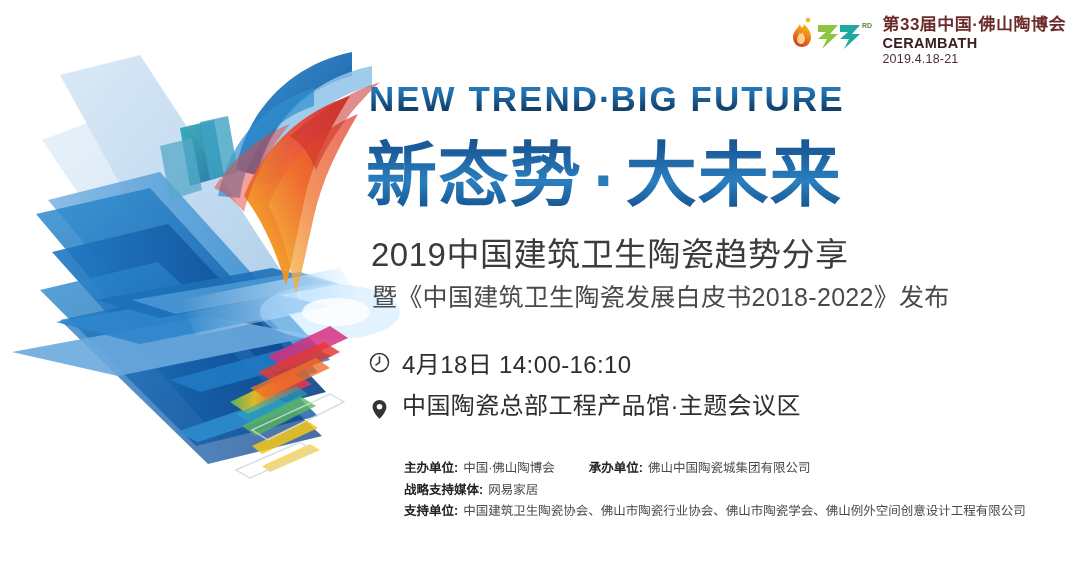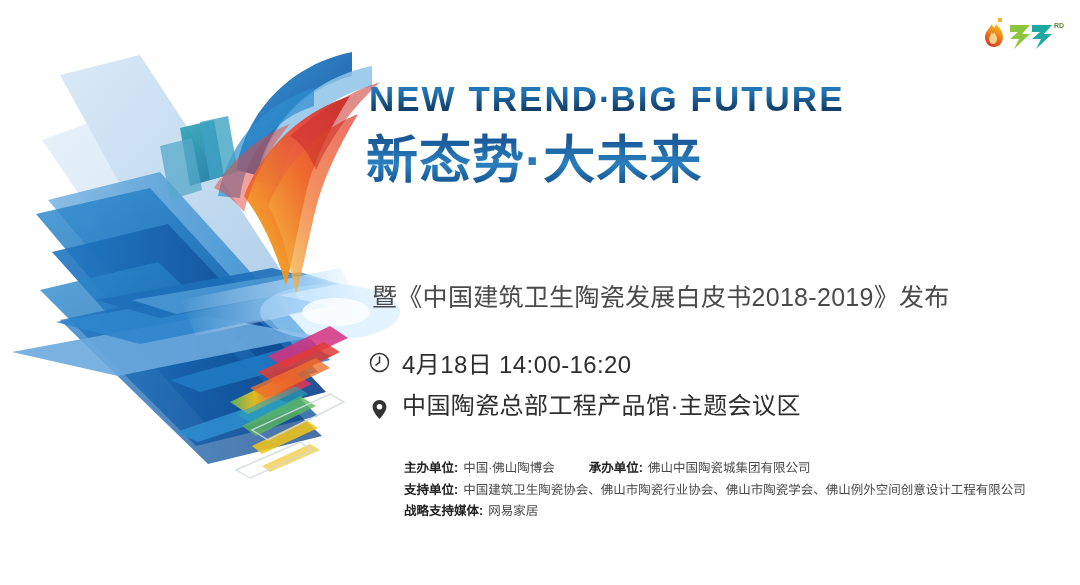--- a/index.html
+++ b/index.html
@@ -92,25 +92,25 @@
     background-clip: text;
     color: transparent;
     -webkit-text-fill-color: transparent;
   }
   .headline-en .dot-sep { letter-spacing: 0; }
 
   .headline-cn {
     position: absolute;
     left: 0px;
     top: 118px;
-    font-size: 52px;
+    font-size: 71px;
     font-weight: 900;
     letter-spacing: 1px;
     white-space: nowrap;
-    font-family: Liberation Sans, sans-serif;
+    font-family: Liberation Mono, monospace;
     background: linear-gradient(180deg, #1a4e85 0%, #1b5b99 30%, #2a7fbf 62%, #15548f 88%, #0e3a66 100%);
     -webkit-background-clip: text;
     background-clip: text;
     color: transparent;
     -webkit-text-fill-color: transparent;
     filter: drop-shadow(0 1px 0 rgba(255,255,255,.9));
   }
 
   .subtitle-1 {
     position: absolute;
@@ -296,61 +296,67 @@
       <path d="M16,8 C20,12 23,16 23,21 C23,27 19,31 14,31 C9,31 5,27 5,21 C5,16 9,13 12,8 C13,12 15,13 16,8 Z" fill="url(#flameG)"></path>
       <path d="M14,16 C16,19 17,21 17,23 C17,26 15,28 13,28 C11,28 9,26 9,23 C9,21 11,19 12,16 C12.5,18.5 13.5,19 14,16 Z" fill="#fbe3a0" opacity=".85"></path>
       <circle cx="20" cy="4" r="2.2" fill="#f5b21c"></circle>
 
       <path d="M30,9 L50,9 L42,18 L50,18 L34,33 L39,23 L30,23 L38,16 L30,16 Z" fill="#8cc63f"></path>
 
       <path d="M52,9 L72,9 L64,18 L72,18 L56,33 L61,23 L52,23 L60,16 L52,16 Z" fill="#1fa8a0"></path>
 
       <text x="74" y="12" font-family="Liberation Sans, sans-serif" font-size="7" font-weight="700" fill="#5f8a2f">RD</text>
     </svg>
+    <div id="logo-text">
+      <span id="logo-cn">第33届中国·佛山陶博会</span>
+      <span id="logo-en">CERAMBATH</span>
+      <span id="logo-date">2019.4.18-21</span>
+    </div>
   </div>
 
   <div id="content">
 
     <div class="headline-en">
       <span>NEW TREND</span><span class="dot-sep">·</span><span>BIG FUTURE</span>
     </div>
 
     <div class="headline-cn">
       <span>新态势</span><span>·</span><span>大未来</span>
     </div>
 
-    <div class="subtitle-2">暨《中国建筑卫生陶瓷发展白皮书2018-2019》发布</div>
+    <div class="subtitle-1">2019中国建筑卫生陶瓷趋势分享</div>
+    <div class="subtitle-2">暨《中国建筑卫生陶瓷发展白皮书2018-2022》发布</div>
 
     <div class="info-row" id="info-time">
       <svg class="info-icon" viewBox="0 0 24 24" aria-hidden="true">
         <circle cx="12" cy="12" r="9.4" fill="none" stroke="#333" stroke-width="1.5"></circle>
         <line x1="12" y1="12" x2="12" y2="6.4" stroke="#333" stroke-width="1.6" stroke-linecap="round"></line>
         <line x1="12" y1="12" x2="8.4" y2="14.6" stroke="#333" stroke-width="1.6" stroke-linecap="round"></line>
       </svg>
-      <span class="info-text">4月18日  14:00-16:20</span>
+      <span class="info-text">4月18日  14:00-16:10</span>
     </div>
 
     <div class="info-row" id="info-place">
       <svg class="info-icon" viewBox="0 0 24 24" aria-hidden="true">
         <path d="M12 2.2c-4.0 0-7.2 3.2-7.2 7.2 0 5.4 7.2 12.4 7.2 12.4s7.2-7.0 7.2-12.4c0-4.0-3.2-7.2-7.2-7.2z" fill="#333"></path>
         <circle cx="12" cy="9.2" r="2.9" fill="#ffffff"></circle>
       </svg>
       <span class="info-text">中国陶瓷总部工程产品馆·主题会议区</span>
     </div>
 
     <div id="footer">
 
       <span class="credit-line">
         <span class="credit-label">主办单位:</span><span class="credit-value">中国·佛山陶博会</span><span class="credit-gap"></span><span class="credit-label">承办单位:</span><span class="credit-value">佛山中国陶瓷城集团有限公司</span>
       </span>
 
       <span class="credit-line">
+        <span class="credit-label">战略支持媒体:</span><span class="credit-value">网易家居</span>
+      </span>
+
+      <span class="credit-line">
         <span class="credit-label">支持单位:</span><span class="credit-value">中国建筑卫生陶瓷协会、佛山市陶瓷行业协会、佛山市陶瓷学会、佛山例外空间创意设计工程有限公司</span>
       </span>
 
-      <span class="credit-line">
-        <span class="credit-label">战略支持媒体:</span><span class="credit-value">网易家居</span>
-      </span>
-
 
     </div>
   </div>
 </div>
 
 </body></html>

